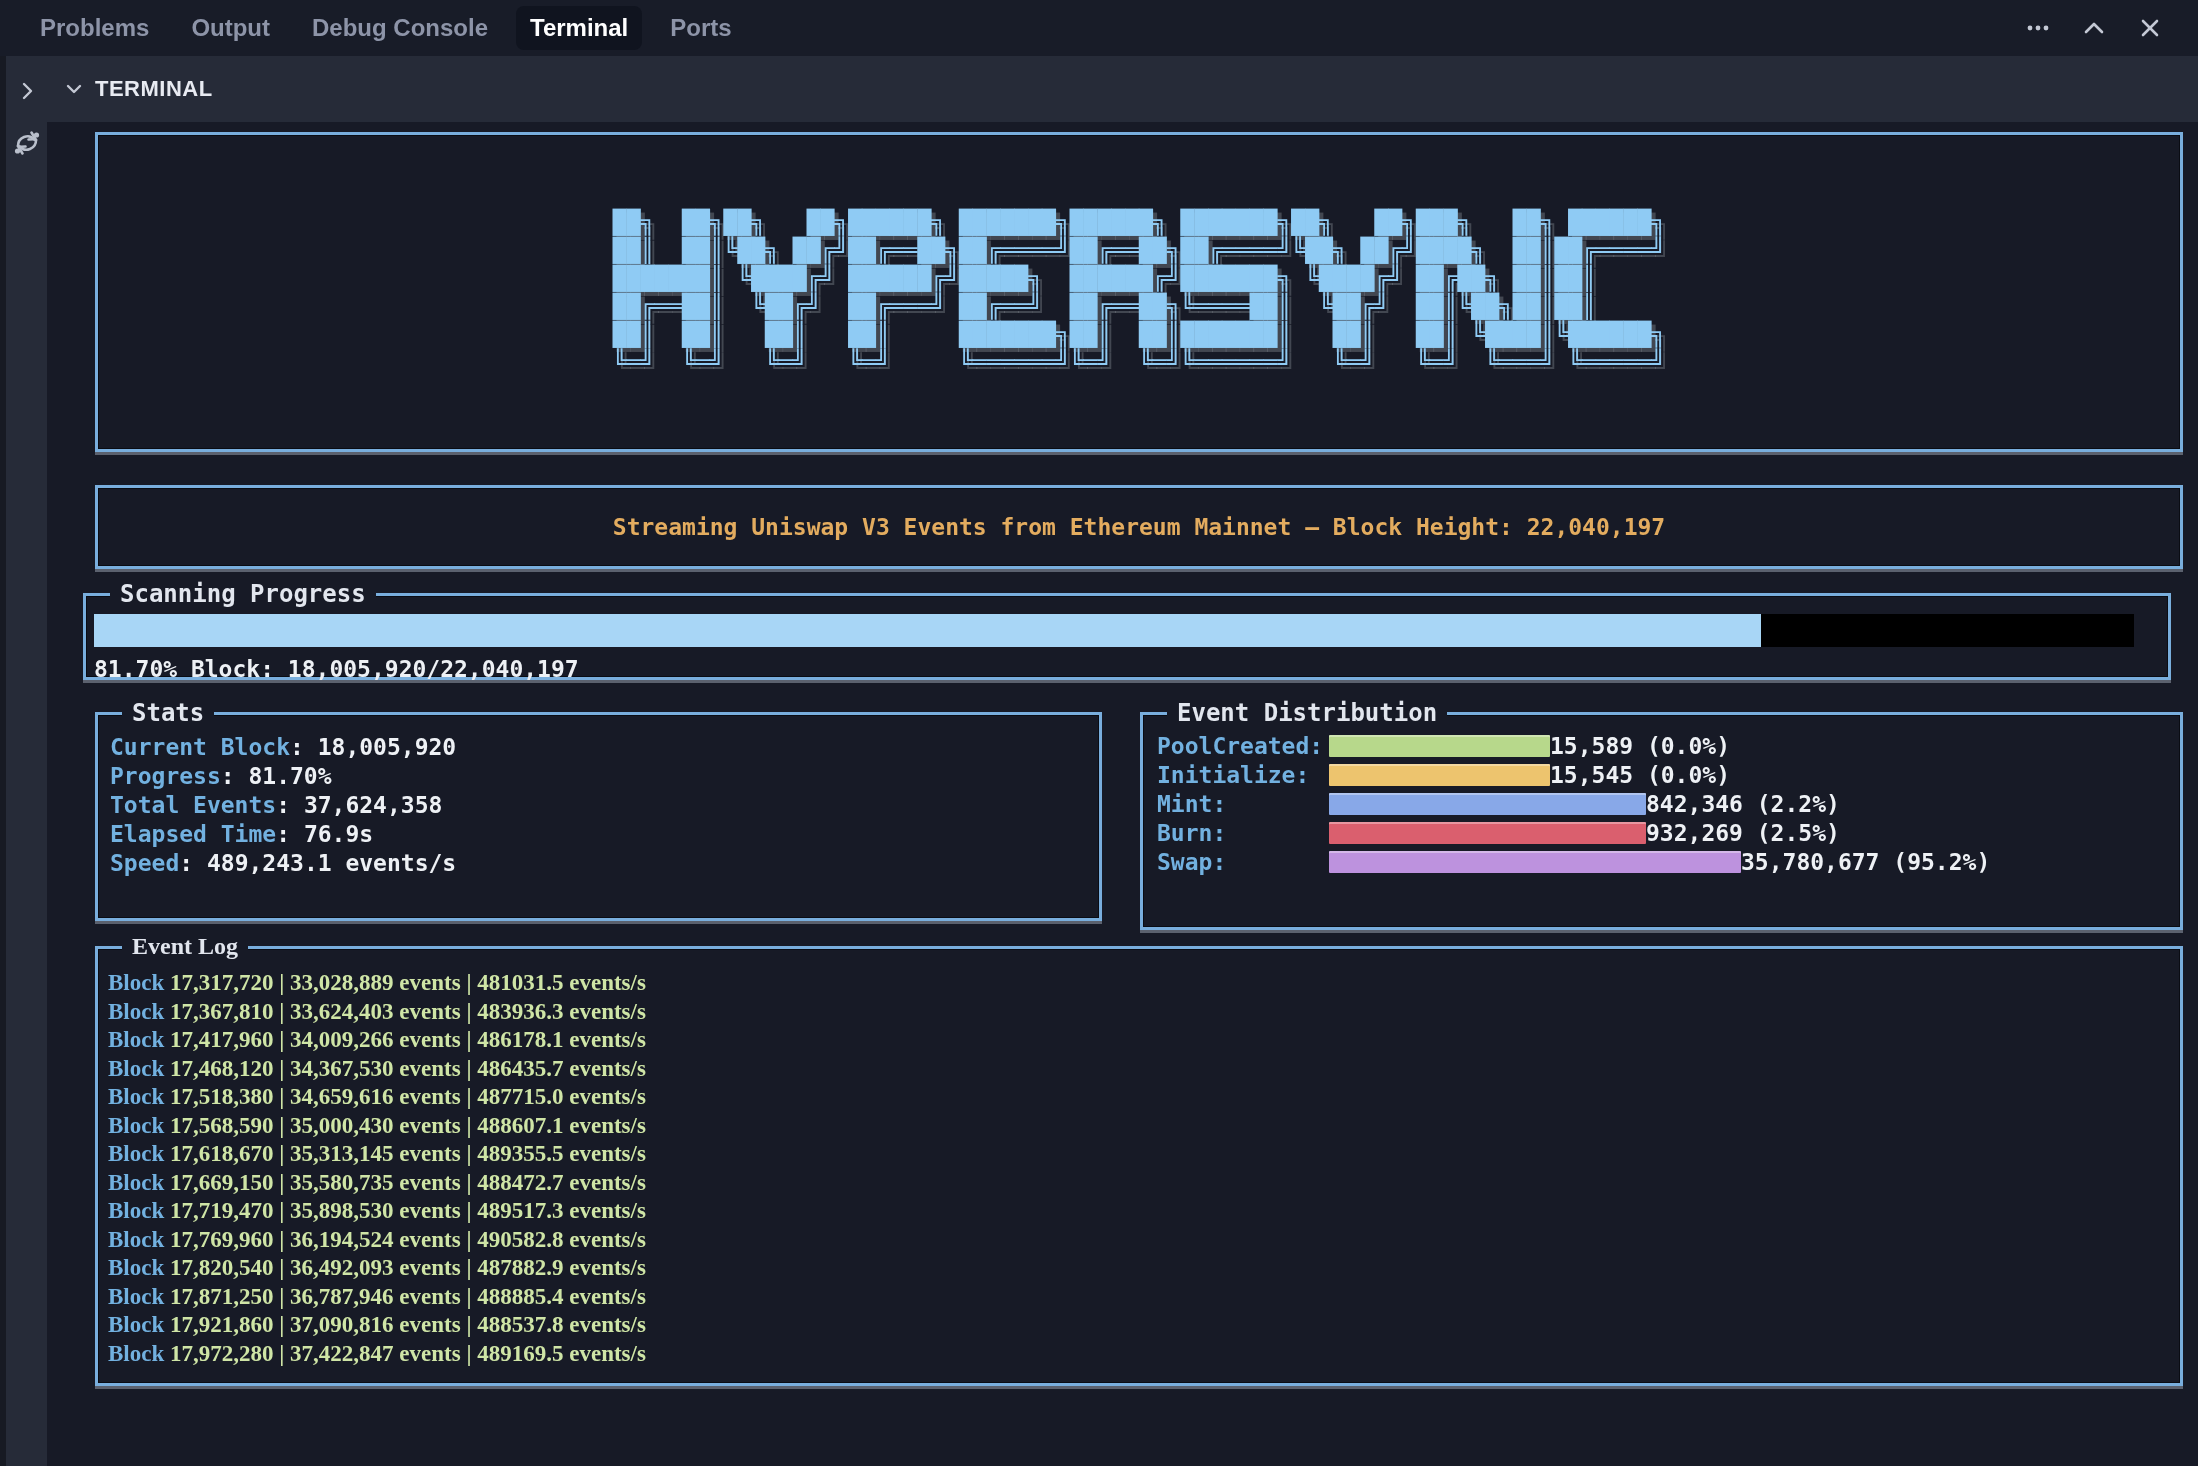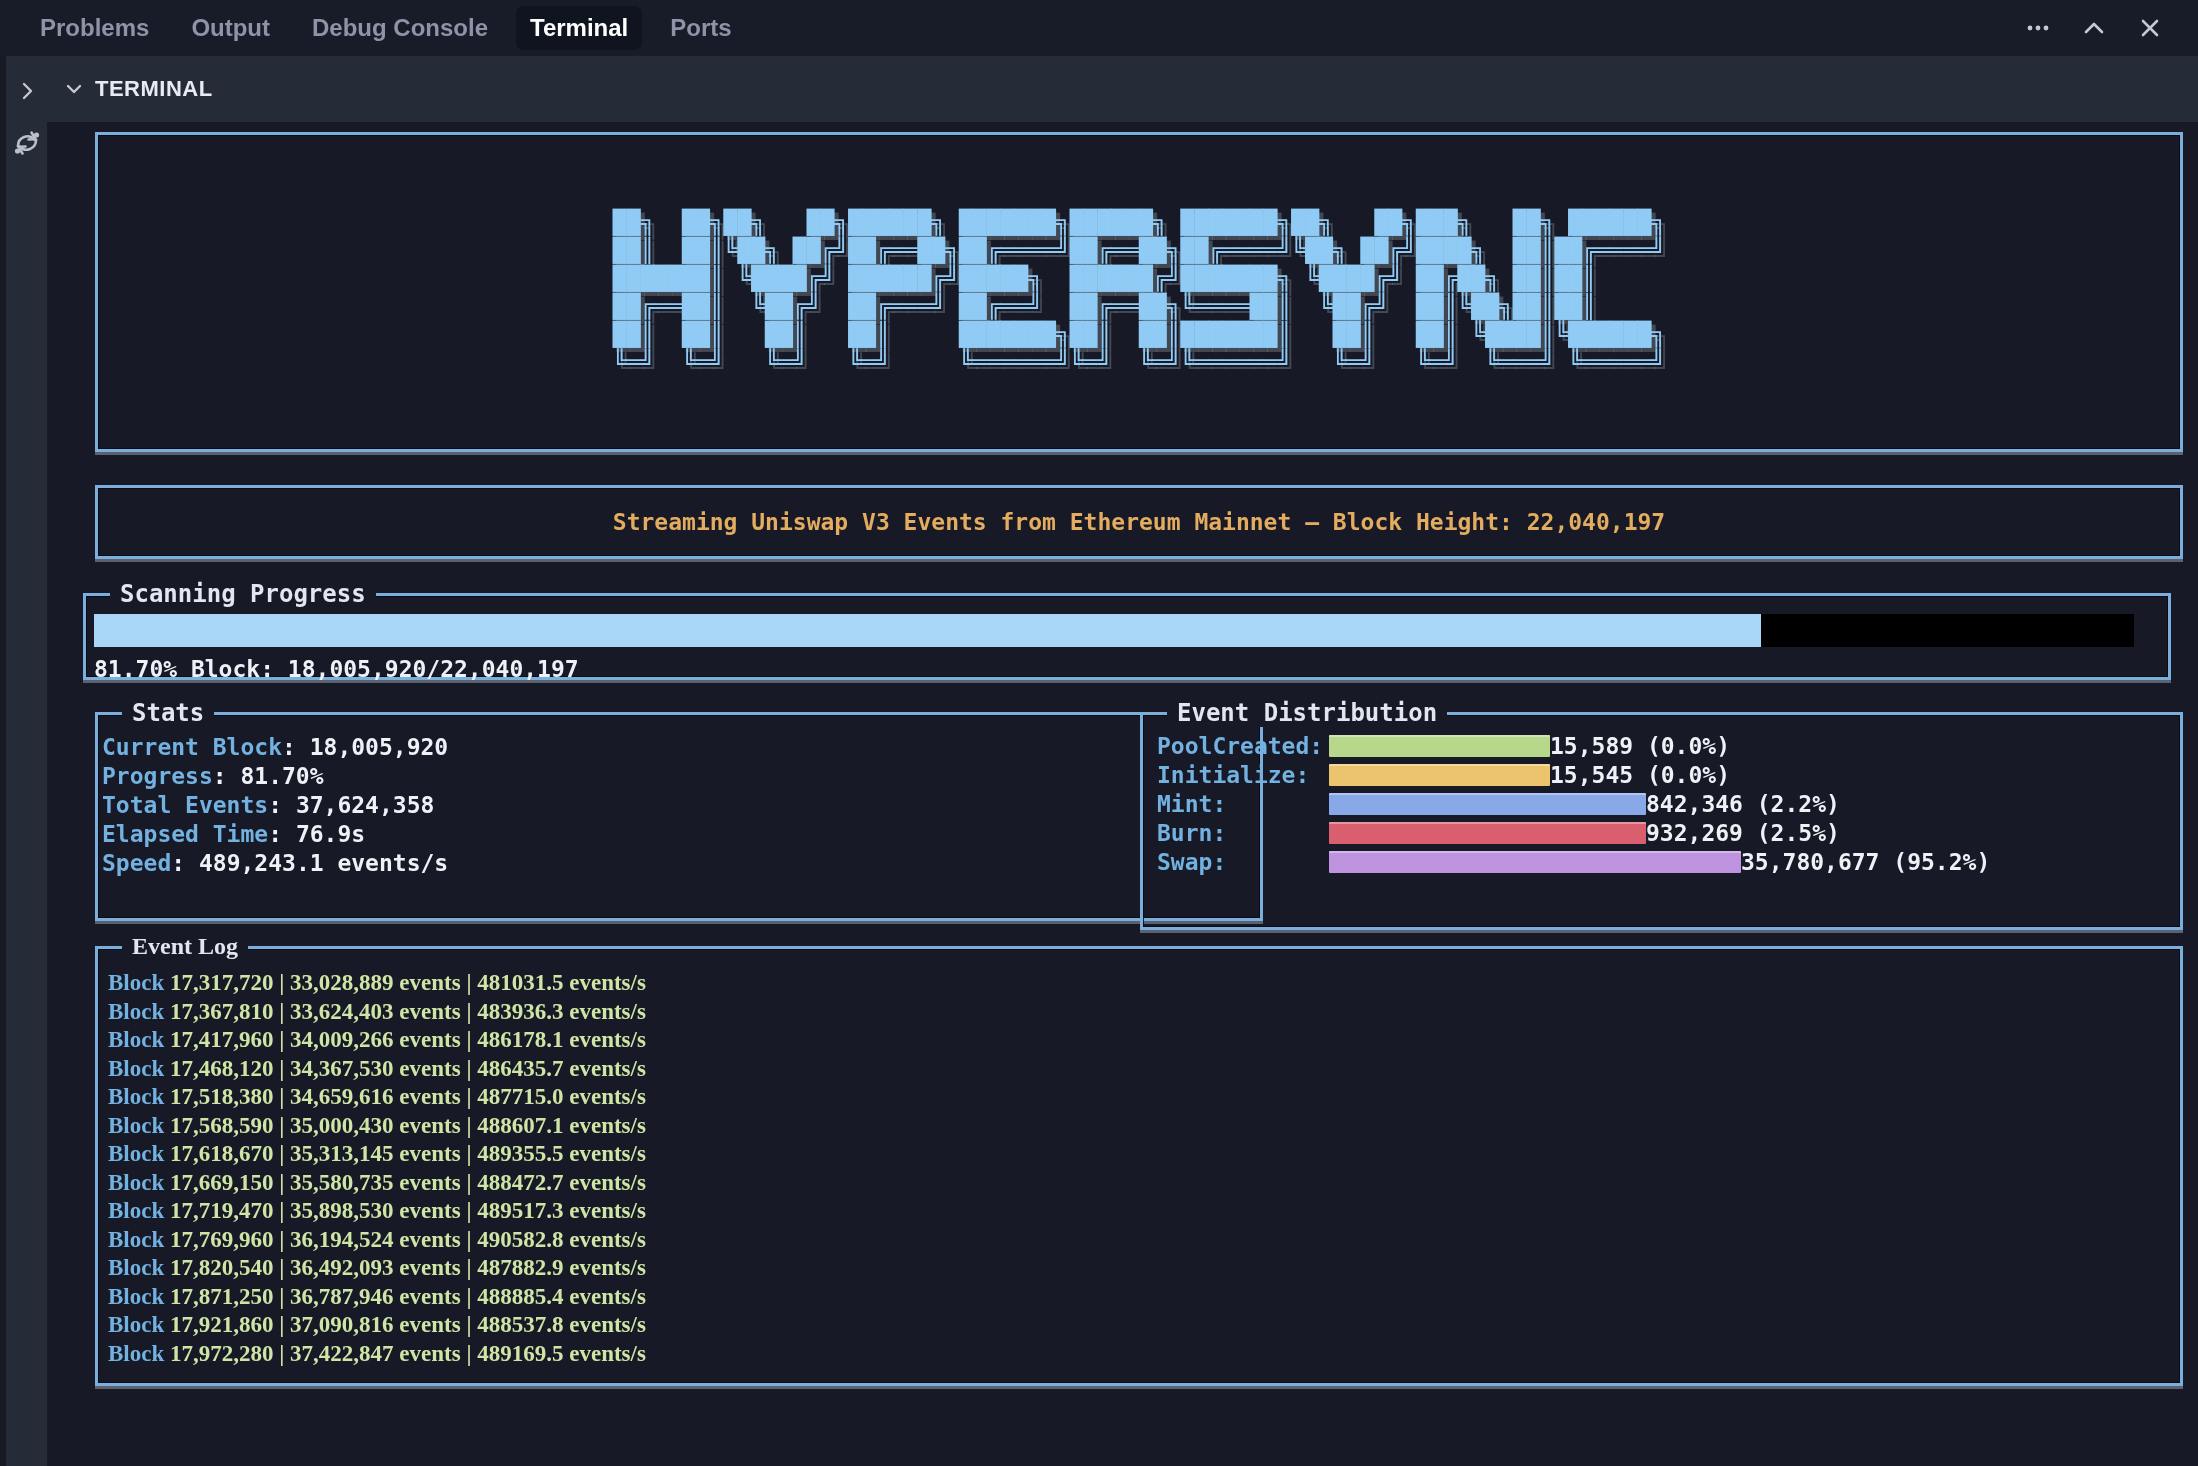--- a/index.html
+++ b/index.html
@@ -36,35 +36,35 @@
              background:#171a26; font-family:"DejaVu Sans Mono", monospace; font-weight:700; }
   .box { position:absolute; left:48px; width:2088px; border:3px solid #79aedd;
          box-shadow:0 3px 0 rgba(175,185,200,0.45), inset 0 0 0 1px rgba(8,10,16,0.85); }
 
   
   .banner-box { top:10px; height:320px; display:flex; align-items:center; justify-content:center; }
   .ascii-art { font-size:23px; line-height:28px; color:#8fcbf4; white-space:pre;
                text-shadow:4px 4px 0 rgba(224,230,238,0.22); }
 
   
-  .stream-box { top:363px; height:74px; display:flex; align-items:center; justify-content:center; }
+  .stream-box { top:363px; height:84px; display:flex; align-items:center; justify-content:center; }
   .stream-text { color:#e3ac5f; font-size:23px; }
 
   
   .fpanel { position:absolute; border:3px solid #79aedd;
             box-shadow:0 3px 0 rgba(175,185,200,0.45), inset 0 0 0 1px rgba(8,10,16,0.85); }
   .fpanel .legend { position:absolute; top:-16px; left:24px; background:#171a26;
                     padding:0 10px; color:#e2e6ee; font-size:24px; }
 
   .scan-panel { left:36px; top:471px; width:2088px; height:87px; }
   .pbar { position:absolute; left:8px; right:34px; top:18px; height:33px; background:#000000; }
   .pbar-fill { height:100%; background:#a8d6f6; }
   .scan-label { position:absolute; left:8px; top:60px; color:#eef1f5; font-size:23px; white-space:pre; }
 
-  .stats-panel { left:48px; top:590px; width:1168px; height:209px; padding:18px 0 0 4px; }
+  .stats-panel { left:48px; top:590px; width:1007px; height:209px; padding:18px 0 0 12px; }
   .stat-row { font-size:23px; line-height:29px; white-space:pre; }
   .c-blue  { color:#72b1e0; }
   .c-white { color:#eef1f5; }
   .c-green { color:#cfe5a6; }
 
   .dist-panel { left:1093px; top:590px; width:1043px; height:218px; padding:16px 0 0 14px; }
   .dist-row { display:flex; align-items:center; height:29px; font-size:23px; }
   .dist-label { width:172px; color:#72b1e0; white-space:pre; }
   .dist-bar { height:22px; border-radius:1px; box-shadow:inset 0 2px 0 rgba(255,255,255,0.35); }
   .dist-value { color:#eef1f5; white-space:pre; }

